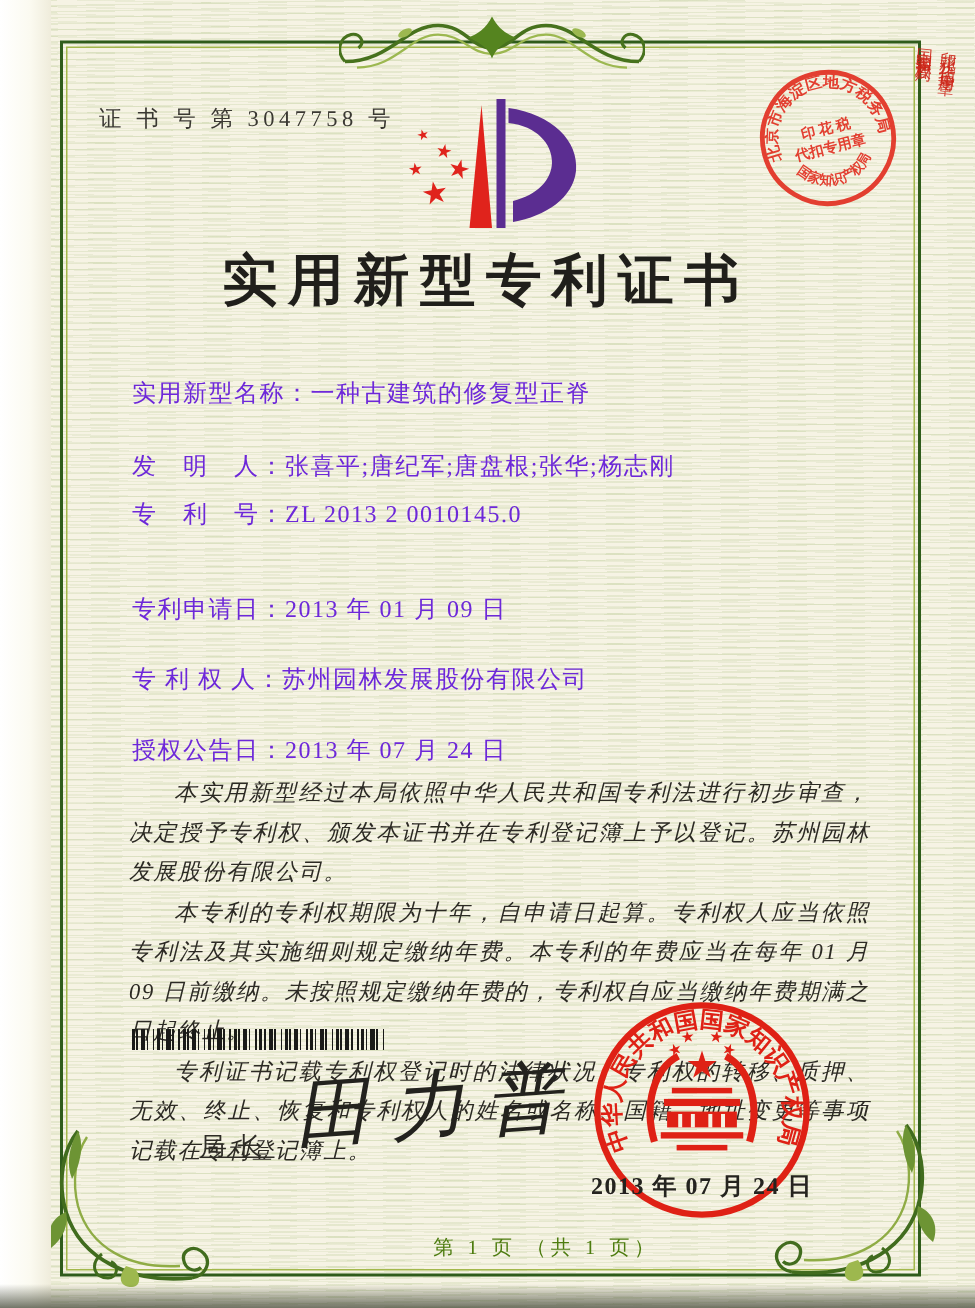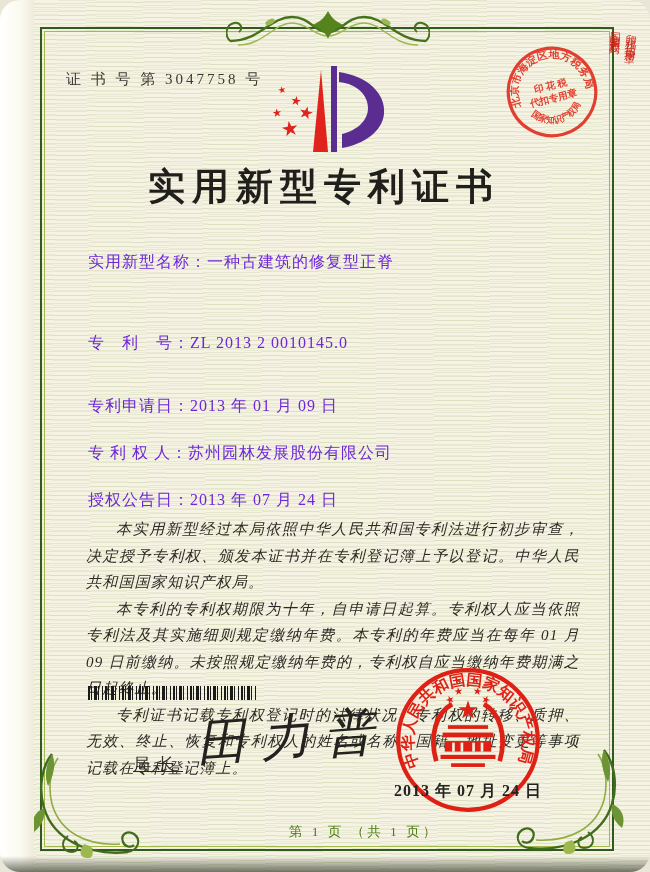--- a/index.html
+++ b/index.html
@@ -1,21 +1,20 @@
 <!DOCTYPE html>
 <html><head>
 <meta charset="utf-8">
 <style>
   html,body{margin:0;padding:0;background:#e9e6d8;}
   .page{
     position:relative;width:650px;height:872px;overflow:hidden;
     background:#f6f3e4;
     font-family:"Liberation Serif","DejaVu Serif",serif;
     color:#2c2a24;
-    border-radius:20px;
   }
   .texture{
     position:absolute;inset:0;pointer-events:none;
     background:
       repeating-linear-gradient(179deg, rgba(160,185,115,0.20) 0 1px, rgba(0,0,0,0) 1px 4px),
       repeating-linear-gradient(181.5deg, rgba(160,185,115,0.14) 0 1px, rgba(0,0,0,0) 1px 5px);
   }
   .scan-left{position:absolute;left:0;top:0;width:34px;height:100%;
     background:linear-gradient(90deg,#ffffff,#fbfaf0 60%,#efecdb 100%);}
   .scan-bottom{position:absolute;left:0;bottom:0;width:100%;height:16px;
@@ -128,35 +127,38 @@
   <div class="abs edge-stamp">
     <span>印花税 代扣专用章</span>
     <span>国家知识产权局</span>
   </div>
 
   <div class="abs title">实用新型专利证书</div>
 
   <div class="abs field-row" style="top:252px">
     <span>实用新型名称：</span><span>一种古建筑的修复型正脊</span>
   </div>
+  <div class="abs field-row" style="top:301px">
+    <span>发　明　人：</span><span>张喜平;唐纪军;唐盘根;张华;杨志刚</span>
+  </div>
   <div class="abs field-row" style="top:333px">
     <span>专　利　号：</span><span>ZL 2013 2 0010145.0</span>
   </div>
   <div class="abs field-row" style="top:396px">
     <span>专利申请日：</span><span>2013 年 01 月 09 日</span>
   </div>
   <div class="abs field-row" style="top:443px">
     <span>专 利 权 人：</span><span>苏州园林发展股份有限公司</span>
   </div>
   <div class="abs field-row" style="top:490px">
     <span>授权公告日：</span><span>2013 年 07 月 24 日</span>
   </div>
 
   <div class="abs paragraphs">
-    <p>本实用新型经过本局依照中华人民共和国专利法进行初步审查，决定授予专利权、颁发本证书并在专利登记簿上予以登记。中华人民共和国国家知识产权局。</p>
+    <p>本实用新型经过本局依照中华人民共和国专利法进行初步审查，决定授予专利权、颁发本证书并在专利登记簿上予以登记。苏州园林发展股份有限公司。</p>
     <p>本专利的专利权期限为十年，自申请日起算。专利权人应当依照专利法及其实施细则规定缴纳年费。本专利的年费应当在每年 01 月 09 日前缴纳。未按照规定缴纳年费的，专利权自应当缴纳年费期满之日起终止。</p>
     <p>专利证书记载专利权登记时的法律状况。专利权的转移、质押、无效、终止、恢复和专利权人的姓名或名称、国籍、地址变更等事项记载在专利登记簿上。</p>
   </div>
 
   <div class="abs barcode"></div>
 
   <div class="abs sig-label">局长</div>
   <div class="abs sig-name">田力普</div>
 
   <svg class="abs seal-svg" viewBox="0 0 140 140">

